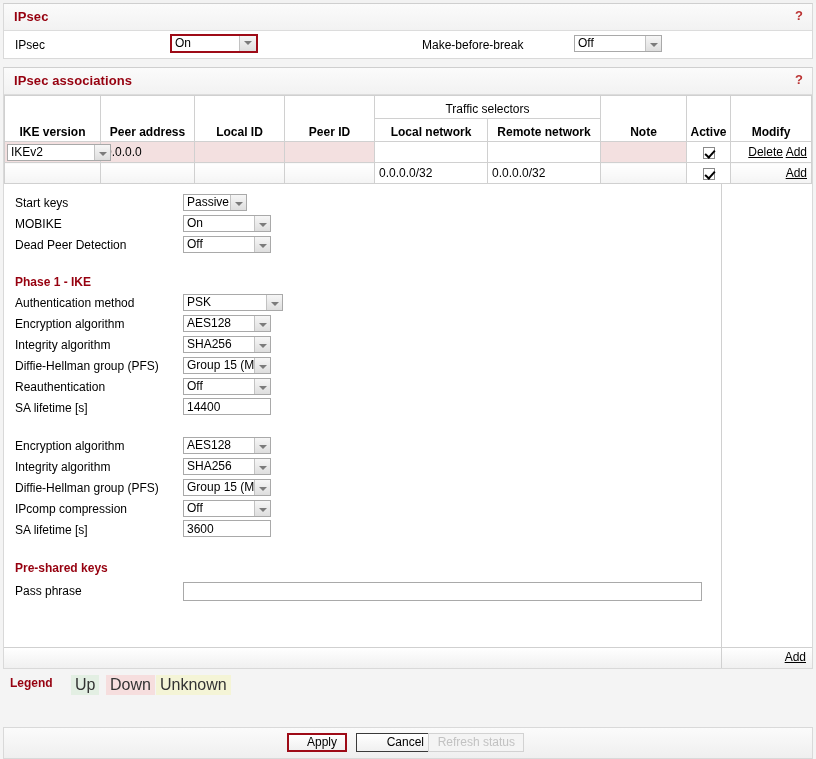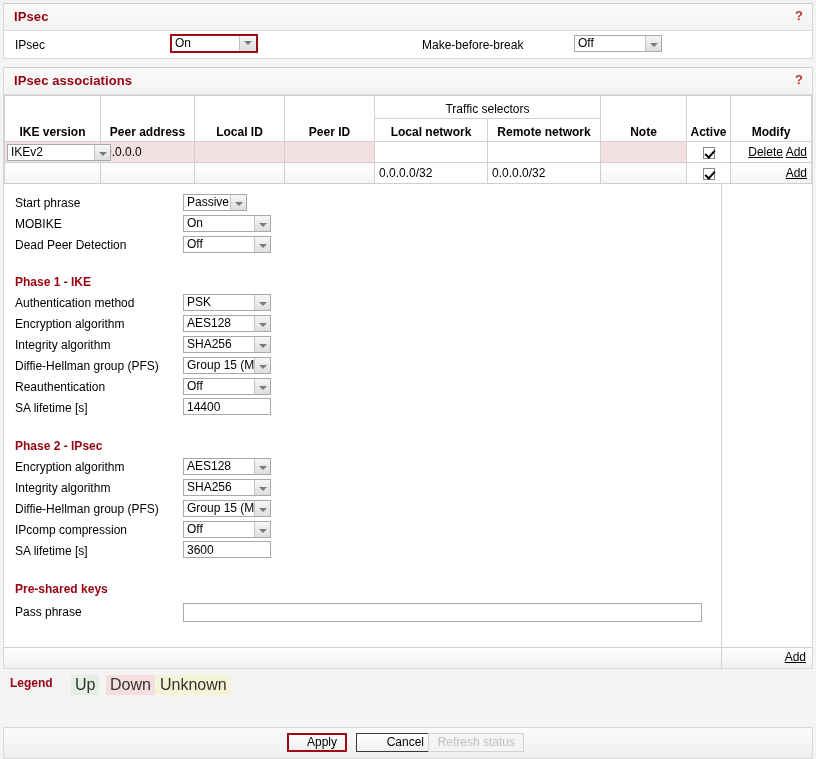--- a/index.html
+++ b/index.html
@@ -263,21 +263,21 @@
       </tr>
     </tbody>
       </table>
 
     <div class="detail" style="height:463px;">
       <div class="divider"></div>
 
       <div style="height:9px"></div>
 
       <div class="frow">
-        <span class="fl">Start phrase</span>
+        <span class="fl">Start keys</span>
         <span class="fc"><span class="sel" style="width:64px">
           <span>Passive</span>
           <span class="arw"></span></span></span>
       </div>
       <div class="frow">
         <span class="fl">MOBIKE</span>
         <span class="fc"><span class="sel" style="width:88px">
           <span>On</span>
           <span class="arw"></span></span></span>
       </div>
@@ -288,21 +288,21 @@
           <span class="arw"></span></span></span>
       </div>
 
       <div style="height:16px"></div>
       <div class="frow">
         <span class="sechead" style="top:3px;"><span>Phase 1</span><span> - IKE</span></span>
       </div>
 
       <div class="frow">
         <span class="fl">Authentication method</span>
-        <span class="fc"><span class="sel" style="width:88px">
+        <span class="fc"><span class="sel" style="width:100px">
           <span>PSK</span>
           <span class="arw"></span></span></span>
       </div>
       <div class="frow">
         <span class="fl">Encryption algorithm</span>
         <span class="fc"><span class="sel" style="width:88px">
           <span>AES128</span>
           <span class="arw"></span></span></span>
       </div>
       <div class="frow">
@@ -322,23 +322,20 @@
         <span class="fc"><span class="sel" style="width:88px">
           <span>Off</span>
           <span class="arw"></span></span></span>
       </div>
       <div class="frow" style="height:23px">
         <span class="fl">SA lifetime [s]</span>
         <span class="fc" style="top:0"><input class="txt" style="width: 88px;" type="text" value="14400"></span>
       </div>
 
       <div style="height:15px"></div>
-      <div class="frow">
-        <span class="sechead" style="top:3px;"><span>Phase 2</span><span> - IPsec</span></span>
-      </div>
 
       <div class="frow">
         <span class="fl">Encryption algorithm</span>
         <span class="fc"><span class="sel" style="width:88px">
           <span>AES128</span>
           <span class="arw"></span></span></span>
       </div>
       <div class="frow">
         <span class="fl">Integrity algorithm</span>
         <span class="fc"><span class="sel" style="width:88px">

